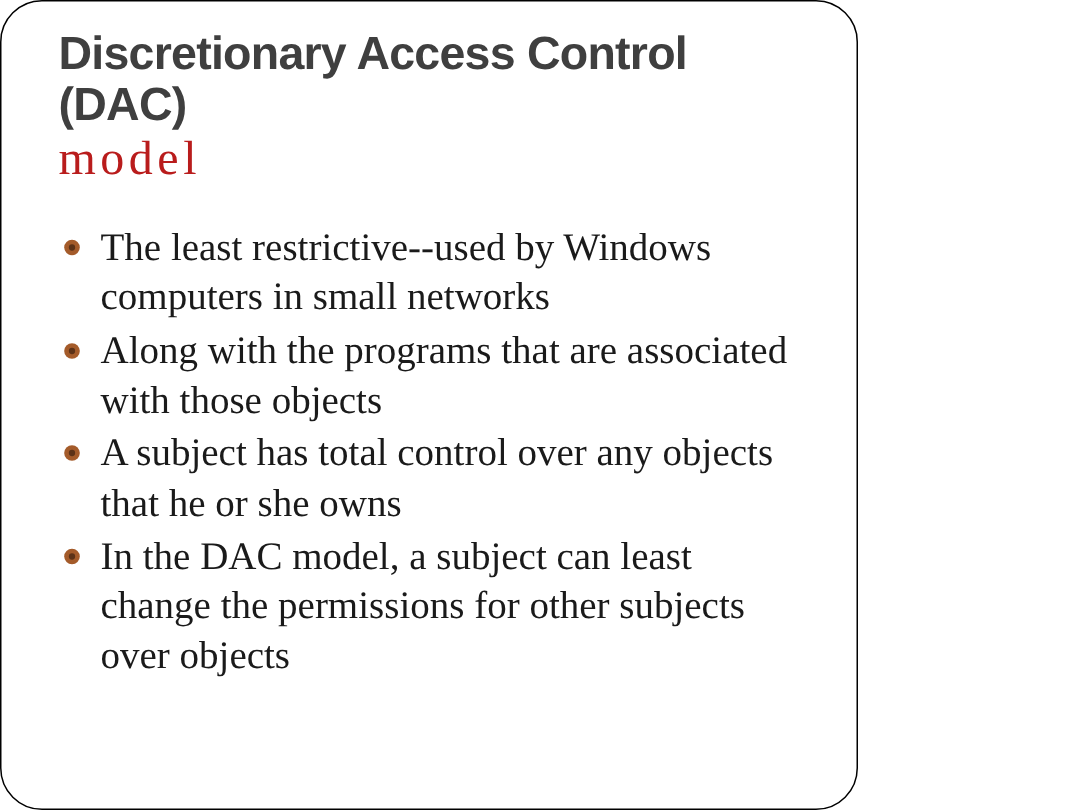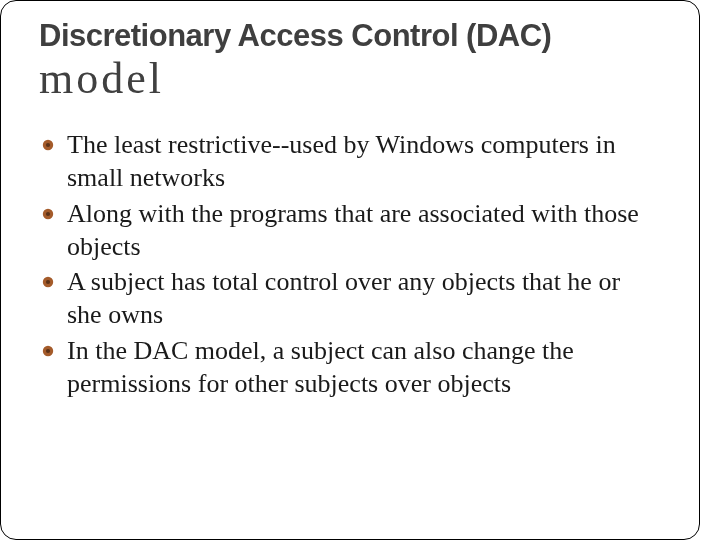--- a/index.html
+++ b/index.html
@@ -7,39 +7,39 @@
       padding: 0;
       box-sizing: border-box;
     }
     body {
       width: 720px;
       height: 540px;
       background: #fff;
       font-family: Georgia, 'Times New Roman', serif;
     }
     .slide {
-      width: 700px;
+      width: 572px;
       height: 540px;
       border: 1.5px solid #000;
-      border-radius: 16px;
+      border-radius: 28px;
       padding: 18px 38px 38px 38px;
       position: relative;
     }
     .title-line {
       font-family: Arial, Helvetica, sans-serif;
       font-weight: bold;
       font-size: 31px;
       color: #3f3f3f;
       letter-spacing: -0.5px;
       line-height: 1.1;
     }
     .subtitle-line {
       font-family: Georgia, 'Times New Roman', serif;
-      font-size: 44px;
-      color: #404040;
+      font-size: 32px;
+      color: #b91c1c;
       letter-spacing: 3px;
       margin-top: 0px;
       margin-bottom: 22px;
     }
     .bullets {
       list-style: none;
       padding-left: 0;
       margin-top: 24px;
     }
     .bullets li {
@@ -96,16 +96,16 @@
       </span>
       <span>A subject has total control over any objects that he or she owns</span>
     </li>
     <li>
       <span class="bullet-icon">
         <svg width="14" height="14" viewBox="0 0 14 14">
             <circle cx="7" cy="7" r="5.2" fill="#a45b2a"></circle>
             <circle cx="7" cy="7" r="2.1" fill="#5c3217"></circle>
           </svg>
       </span>
-      <span>In the DAC model, a subject can also change the permissions for other subjects over objects</span>
+      <span>In the DAC model, a subject can least change the permissions for other subjects over objects</span>
     </li>
   </ul>
 </div>
 
 </body></html>

